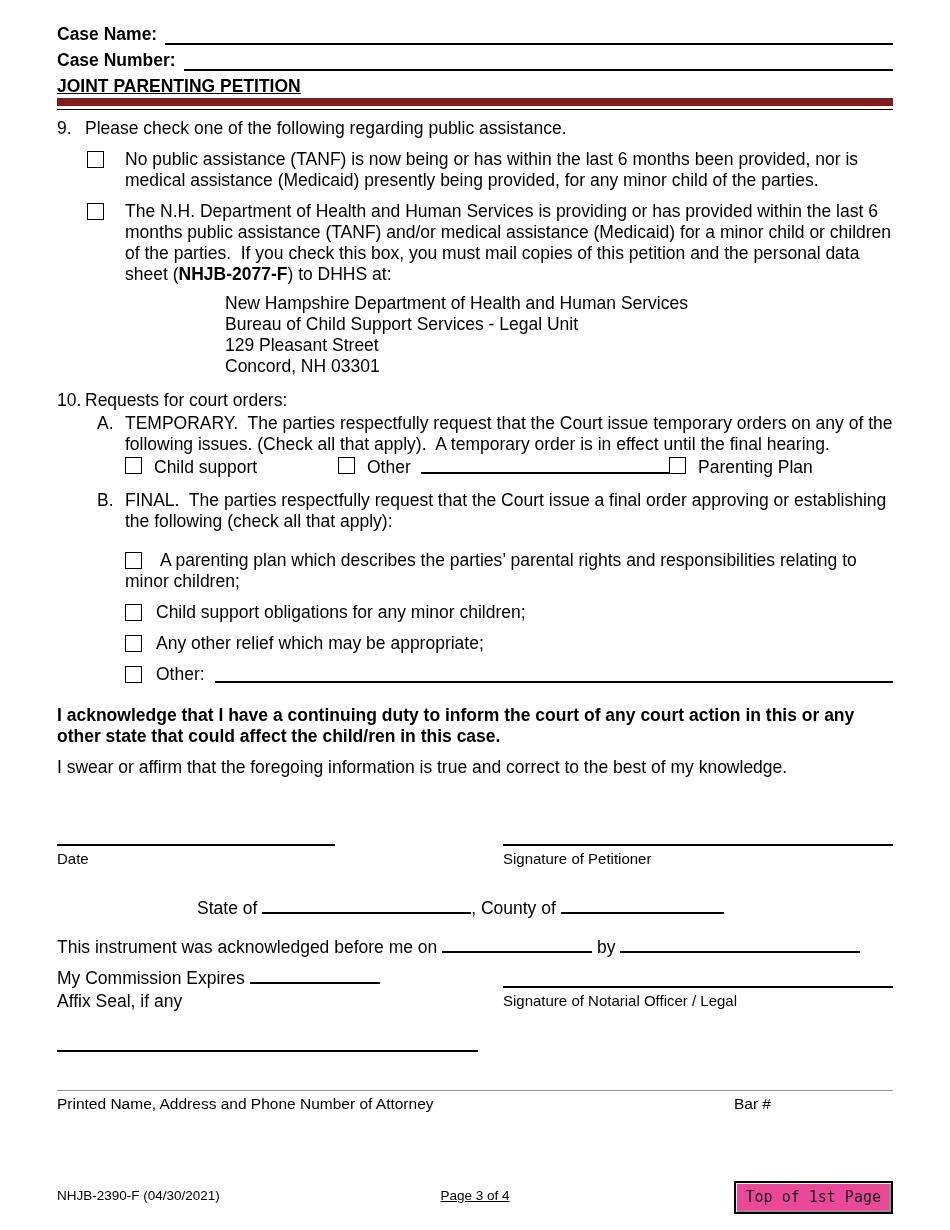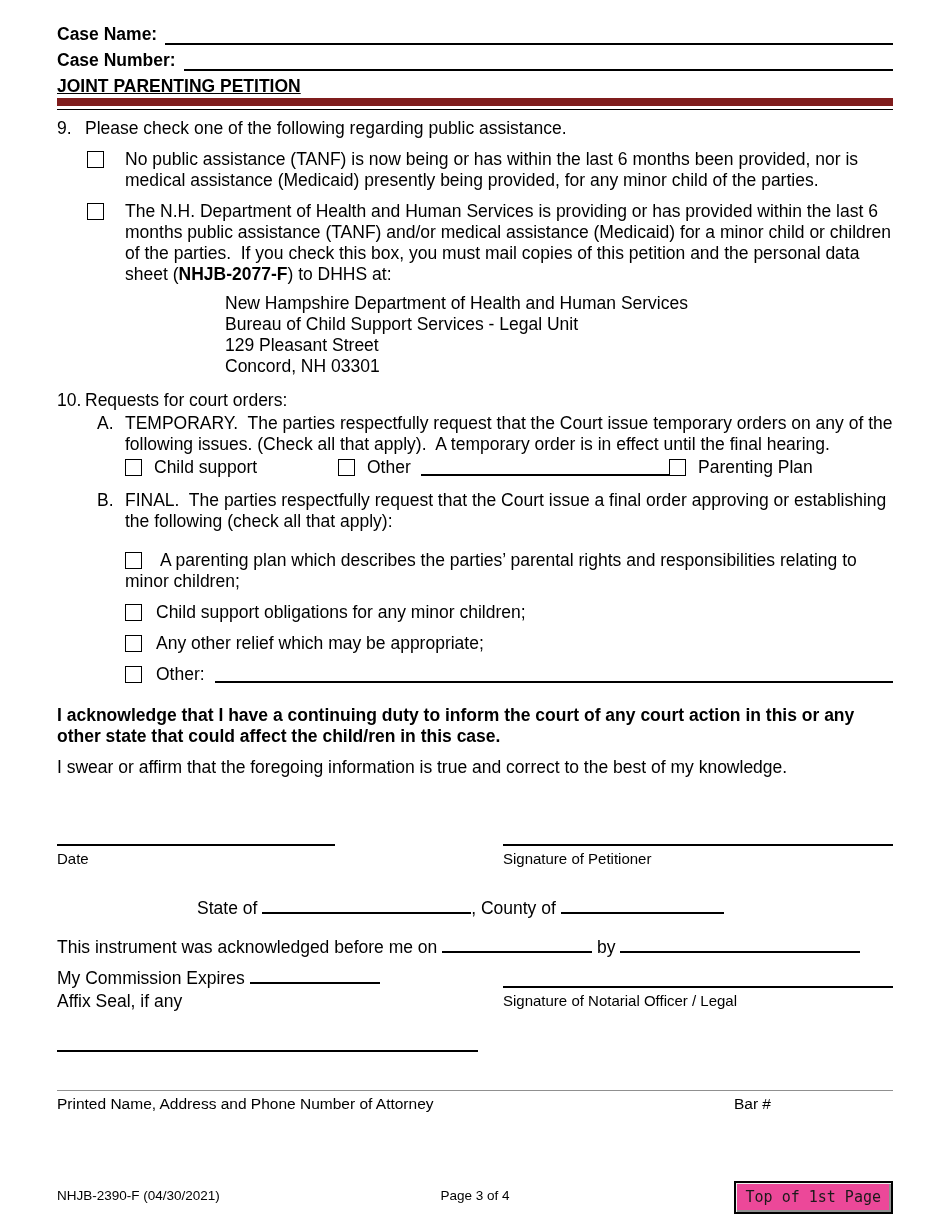--- a/index.html
+++ b/index.html
@@ -43,21 +43,21 @@
   }
   .cb.inline { vertical-align:-3px; margin-right:14px; }
 
   .address { margin:8px 0 0 168px; }
 
   .sub { display:flex; margin-left:40px; margin-top:2px; }
   .sub .letter { width:28px; flex:none; }
   .sub .txt { flex:1; }
 
   .trio { display:flex; margin-left:68px; margin-top:2px; }
-  .trio-item { display:flex; align-items:center; }
+  .trio-item { display:flex; }
   .trio-item .cb { margin-right:12px; flex:none; }
   .ti1 { width:213px; }
   .ti2 { width:224px; }
   .ti3 { flex:1; }
   .line-grow { flex:1; border-bottom:2px solid #000; height:17px; margin-left:10px; }
 
   .b-opts { margin-left:68px; }
   .b-opt { margin-top:10px; }
   .b-opt.first { margin-top:18px; }
   .b-other { display:flex; align-items:center; margin-top:10px; }
@@ -88,21 +88,21 @@
 
   .printed-block { margin-top:38px; border-top:1px solid #909090; padding-top:3px; }
   .printed-row { display:flex; font-size:15.5px; line-height:19px; }
   .printed-row .bar { margin-left:auto; margin-right:122px; }
 
   .footer {
     position:absolute; left:57px; right:57px; bottom:16px;
     height:36px;
   }
   .footer .form-no { position:absolute; left:0; bottom:8px; font-size:13.5px; }
-  .footer .page-no { position:absolute; left:50%; transform:translateX(-50%); bottom:8px; font-size:13.5px; }
+  .footer .page-no { position:absolute; left:50%; transform:translateX(-50%); bottom:8px; font-size:13.5px;text-decoration:underline; }
   .top-btn {
     position:absolute; right:0; bottom:0;
     font-family:"DejaVu Sans Mono", monospace;
     font-size:15px;
     background:#ec4899;
     border:2px solid #000;
     padding:5px 10px 6px 10px;
     box-shadow: inset 1px 1px 0 #efefef, inset -2px -2px 0 #8f8f8f;
     cursor:pointer;
     color:#1a1a1a;

